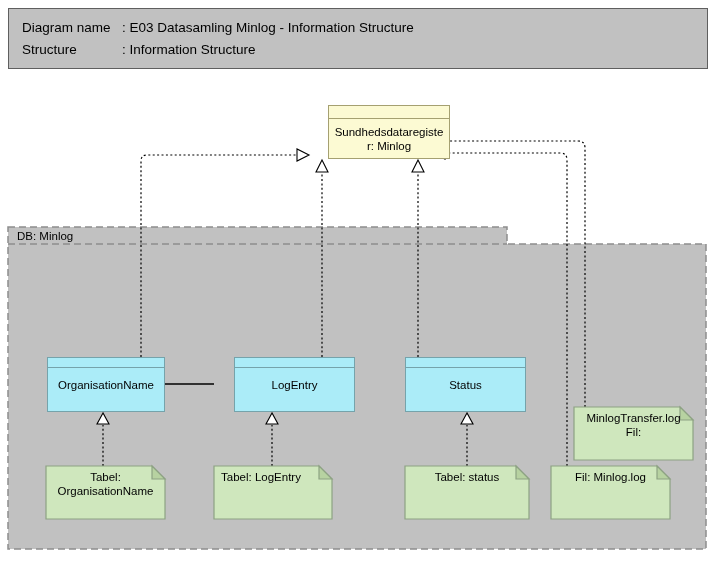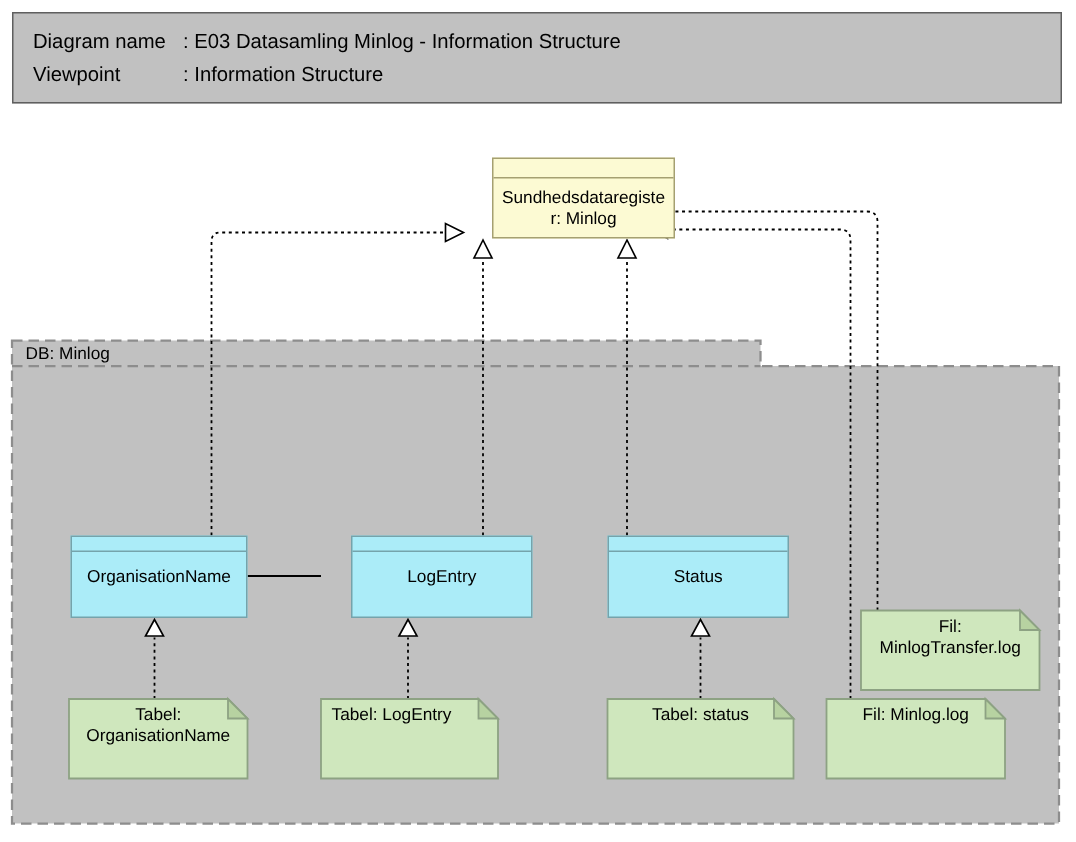--- a/index.html
+++ b/index.html
@@ -53,21 +53,21 @@
   .notetxt.n3{left:405px;top:466px;width:124px;height:53px;}
   .notetxt.n4{left:551px;top:466px;width:119px;height:58px;}
   .notetxt.n5{left:574px;top:407px;width:119px;height:53px;}
   svg.layer{position:absolute;left:0;top:0;}
 </style>
 </head>
 <body>
 
 <div class="hdr">
   <div><span class="lbl">Diagram name</span><span>: E03 Datasamling Minlog - Information Structure</span></div>
-  <div><span class="lbl">Viewpoint</span><span>: Information Structure</span></div>
+  <div><span class="lbl">Structure</span><span>: Information Structure</span></div>
 </div>
 
 <svg class="layer" width="717" height="561" viewBox="0 0 717 561">
 
   <polygon points="8,227 507,227 507,244 706,244 706,549 8,549" fill="#c1c1c1" stroke="#8d8d8d" stroke-width="1.5" stroke-dasharray="7 4"></polygon>
   <line x1="8" y1="244" x2="507" y2="244" stroke="#8d8d8d" stroke-width="1.5" stroke-dasharray="7 4"></line>
 
   <path d="M141,357 V161 Q141,155 147,155 H296" fill="none" stroke="#000" stroke-width="1.2" stroke-dasharray="2 2.4"></path>
   <path d="M322,357 V173" fill="none" stroke="#000" stroke-width="1.2" stroke-dasharray="2 2.4"></path>
   <path d="M418,357 V173" fill="none" stroke="#000" stroke-width="1.2" stroke-dasharray="2 2.4"></path>
@@ -140,15 +140,15 @@
 <div class="notetxt n2">
   <div>Tabel: LogEntry</div>
 </div>
 <div class="notetxt n3">
   <div>Tabel: status</div>
 </div>
 <div class="notetxt n4">
   <div>Fil: Minlog.log</div>
 </div>
 <div class="notetxt n5">
+  <div>MinlogTransfer.log</div>
   <div>Fil:</div>
-  <div>MinlogTransfer.log</div>
 </div>
 
 </body></html>

